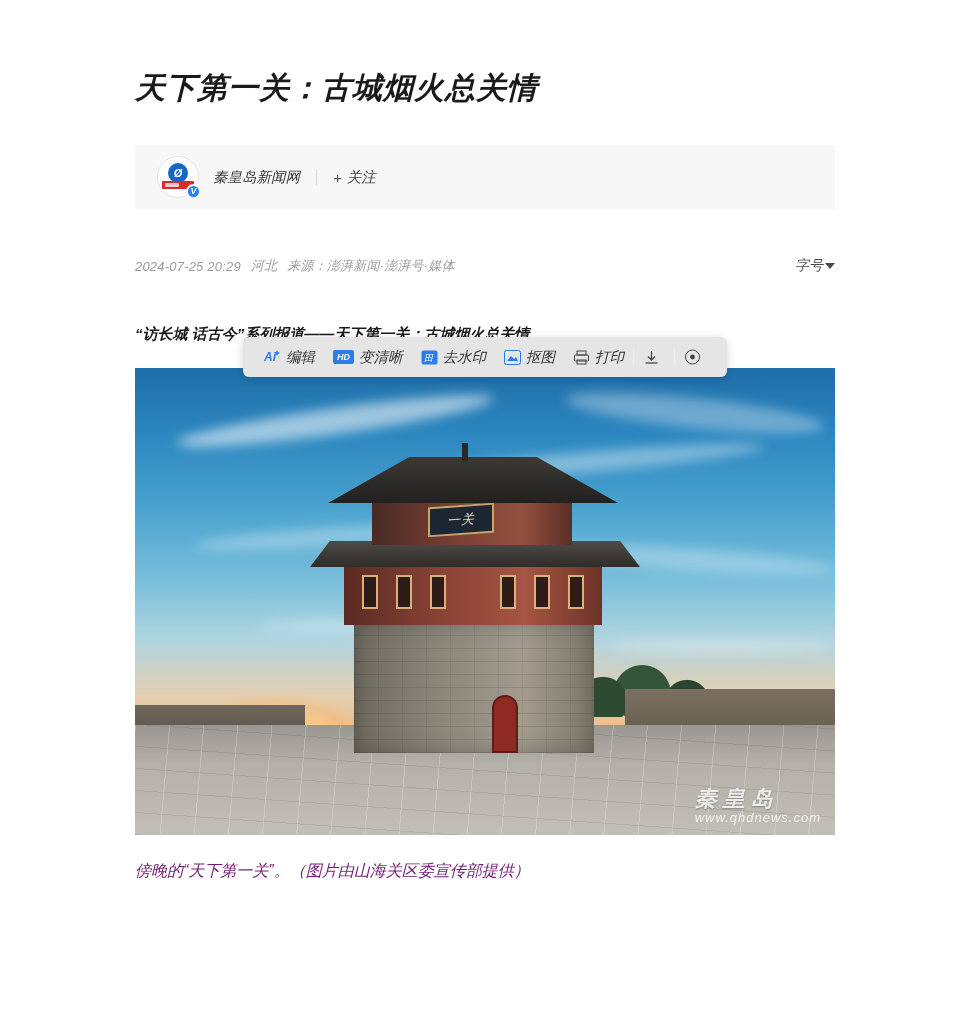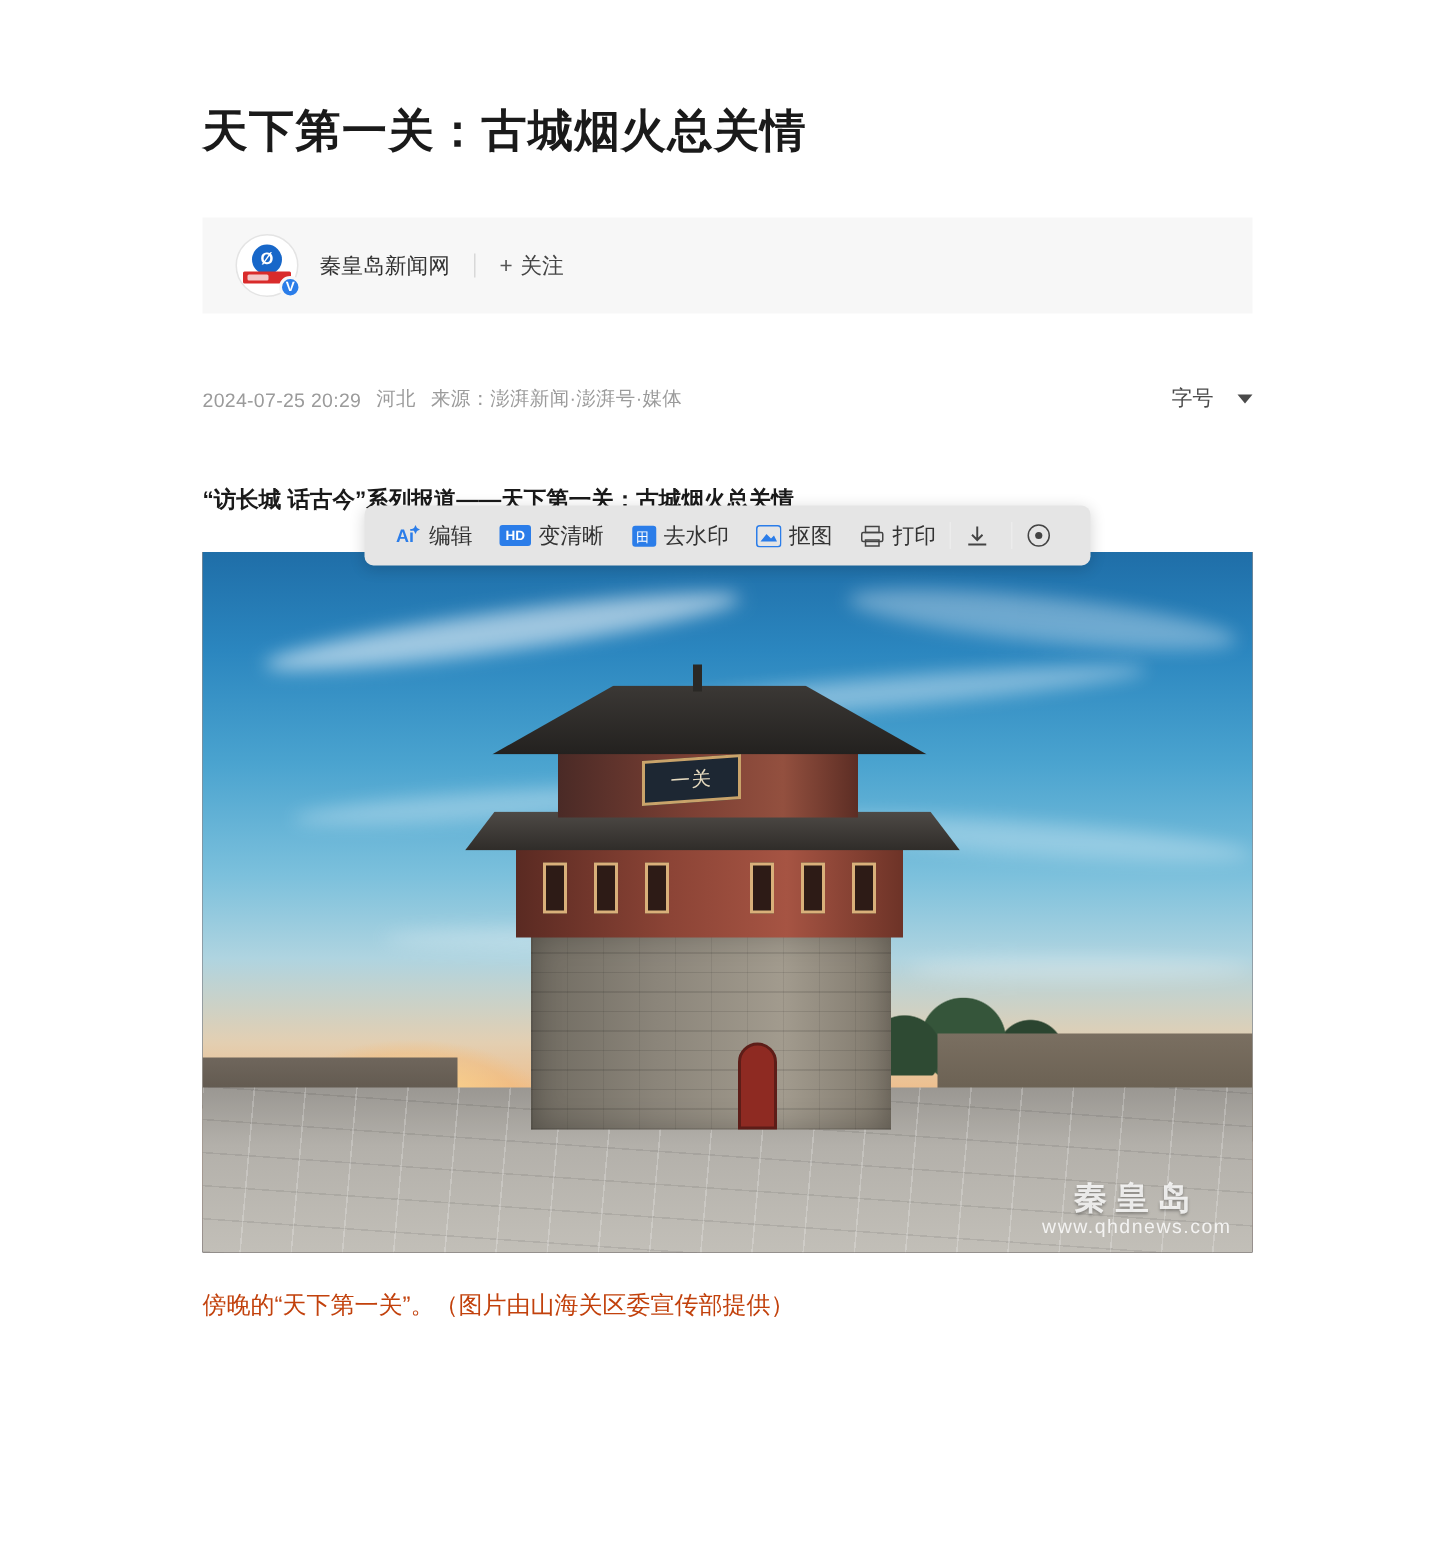--- a/index.html
+++ b/index.html
@@ -12,20 +12,21 @@
     height: 1029px;
     overflow: hidden;
     font-family: "Liberation Sans", sans-serif;
     color: #222;
   }
   .page {
     position: relative;
     width: 965px;
     height: 918px;
     background: #ffffff;
+    font-style: italic;
   }
   .content {
     position: absolute;
     left: 135px;
     top: 0;
     width: 700px;
   }
 
   
   .article-title {
@@ -142,21 +143,21 @@
     align-items: flex-end;
     justify-content: space-between;
     font-size: 13px;
     color: #9b9b9b;
   }
   .meta-left { display: flex; align-items: center; gap: 0; }
   .meta-left span { margin-right: 10px; letter-spacing: 0.2px; }
   .fontsize-ctl {
     display: flex;
     align-items: center;
-    gap: 16px;
+    gap: 2px;
     font-size: 14px;
     color: #4a4a4a;
     cursor: pointer;
   }
   .caret-down {
     width: 0; height: 0;
     border-left: 5px solid transparent;
     border-right: 5px solid transparent;
     border-top: 6px solid #4a4a4a;
     display: inline-block;
@@ -374,39 +375,39 @@
   }
   .tw-finial {
     position: absolute;
     left: 152px; bottom: 292px;
     width: 6px; height: 18px;
     background: #2a2825;
   }
   .watermark {
     position: absolute;
     right: 14px; bottom: 10px;
-    text-align: center;
+    text-align: left;
     color: rgba(255,255,255,0.82);
     line-height: 1.1;
   }
   .watermark .wm-big {
     font-size: 22px;
     letter-spacing: 6px;
     font-weight: bold;
     text-shadow: 0 1px 2px rgba(0,0,0,.3);
   }
   .watermark .wm-small {
     font-size: 13px;
     letter-spacing: 1px;
   }
 
   .caption {
     margin-top: 22px;
     font-size: 16px;
-    color: #c2410c;
+    color: #701a75;
     line-height: 1.7;
   }
 </style>
 </head>
 <body>
 
 <div class="page">
   <div class="content">
 
     <h1 class="article-title">天下第一关：古城烟火总关情</h1>

